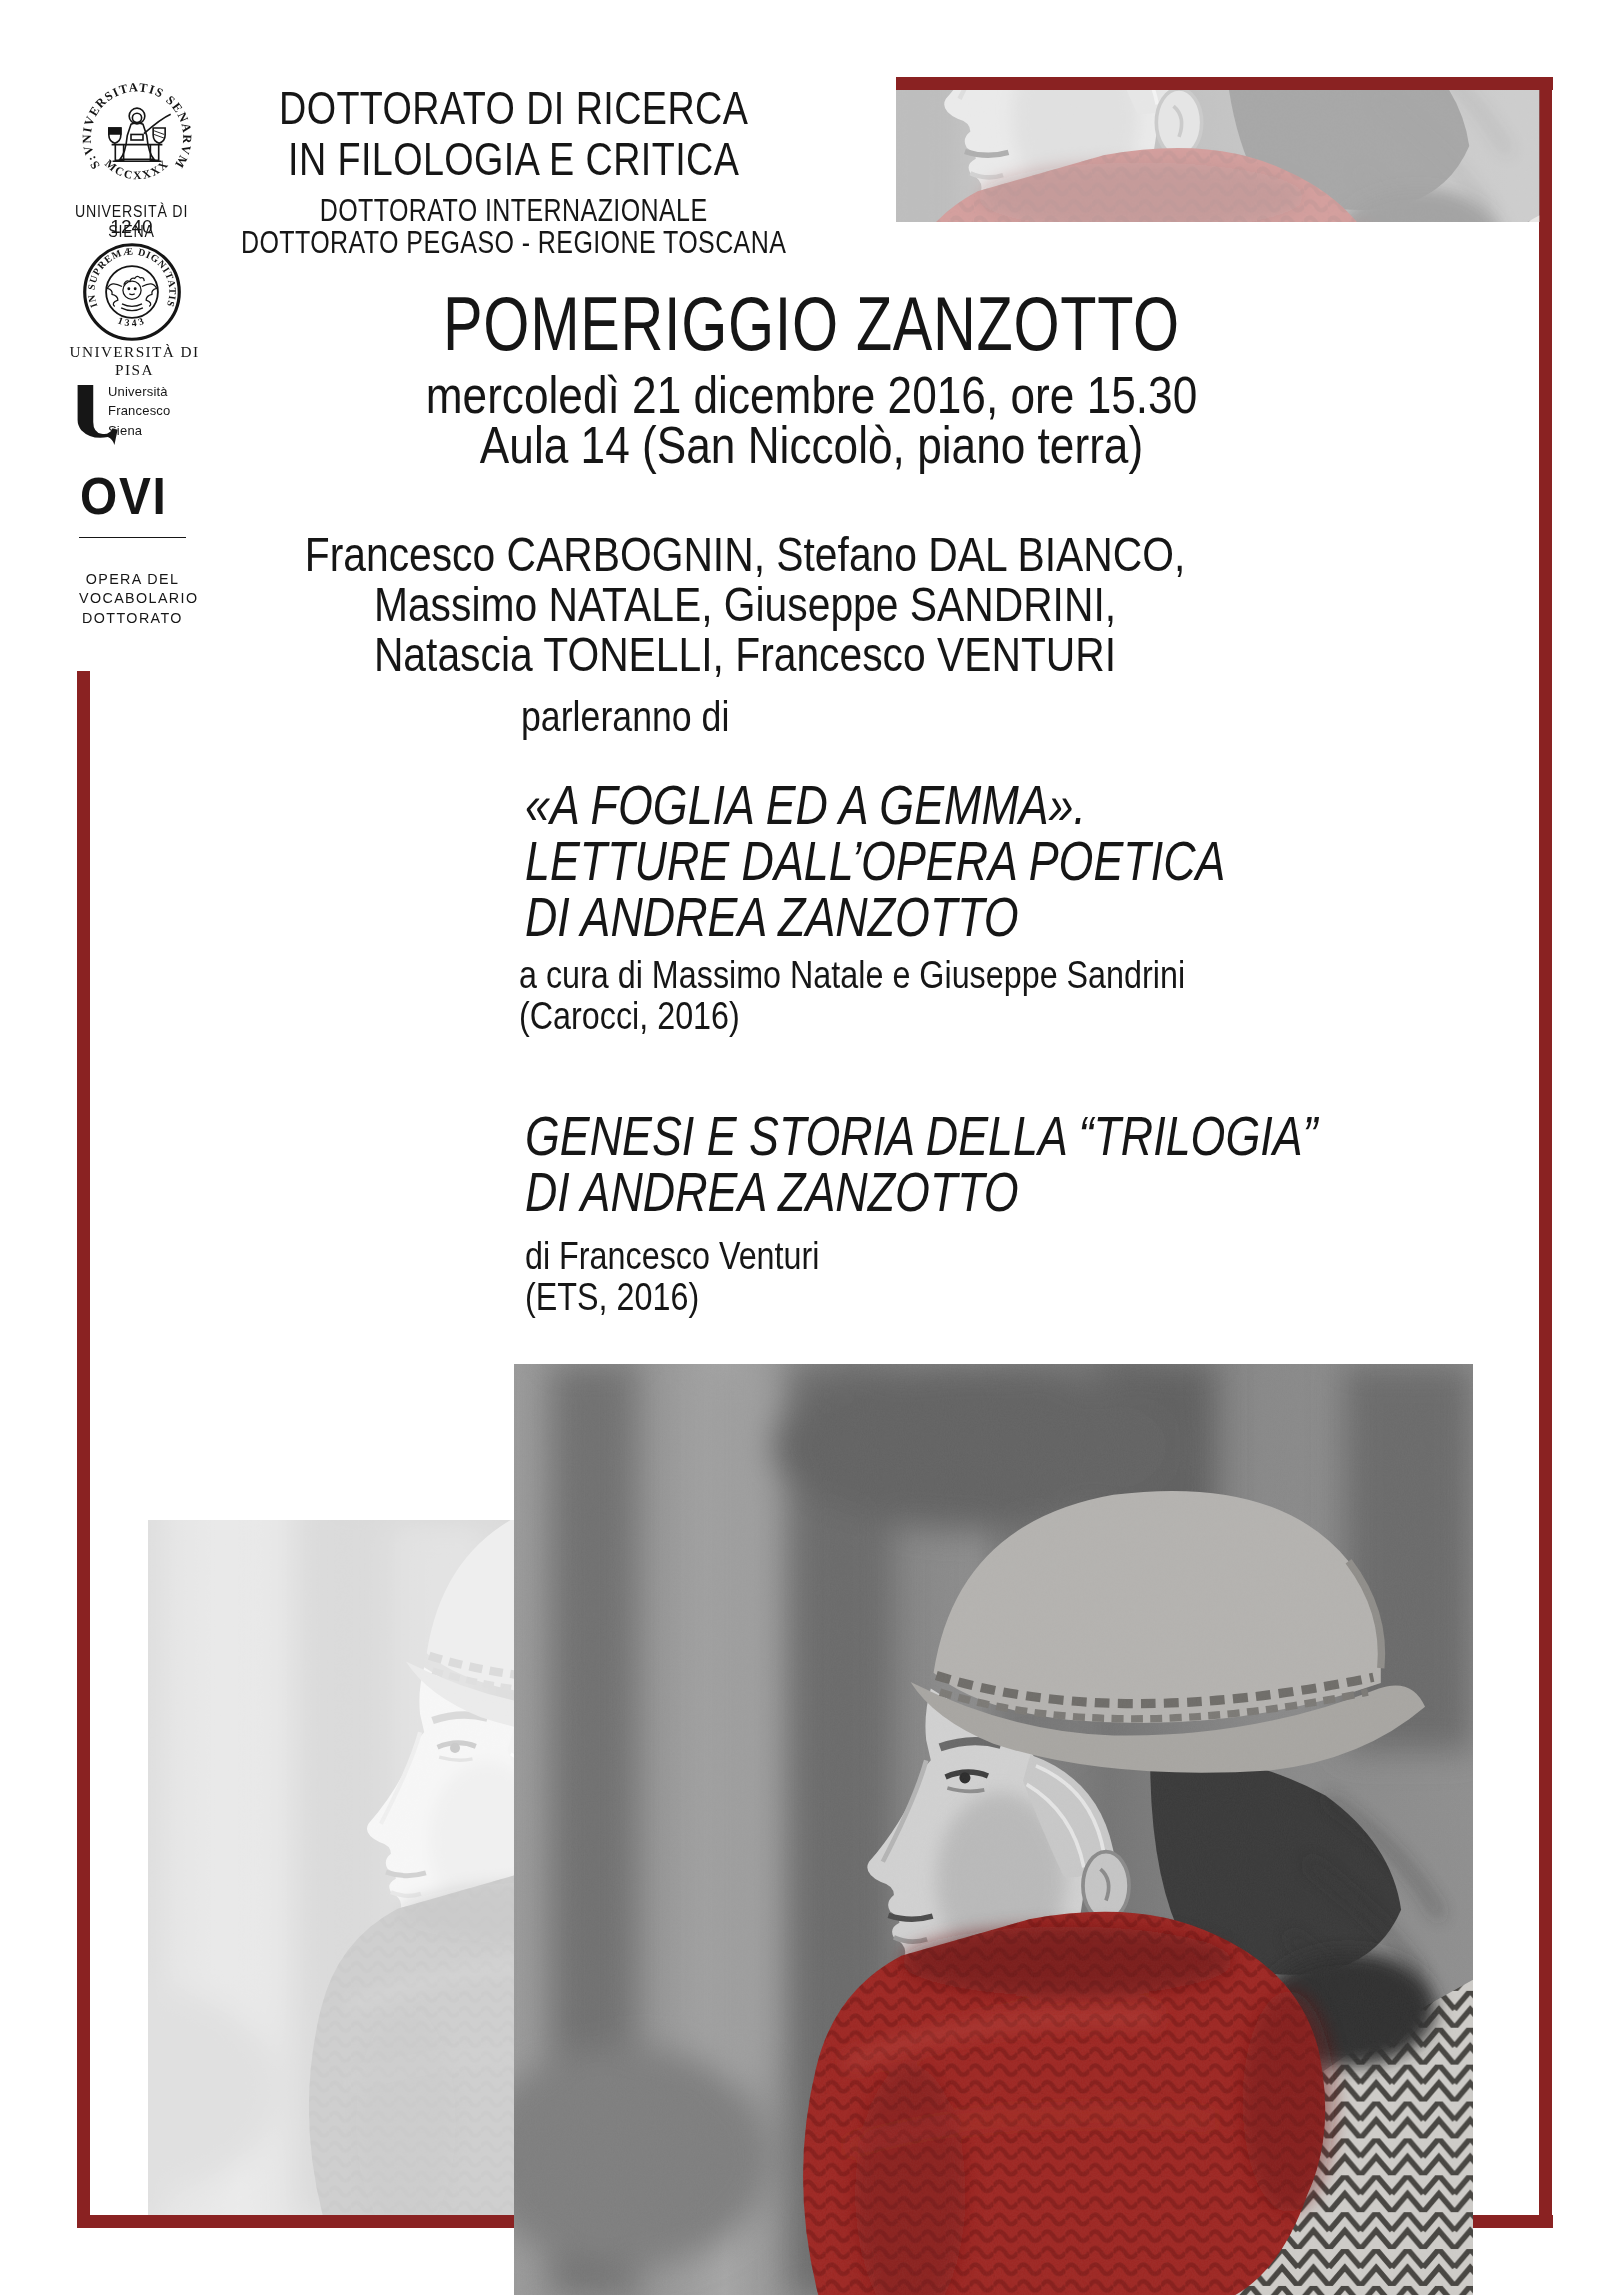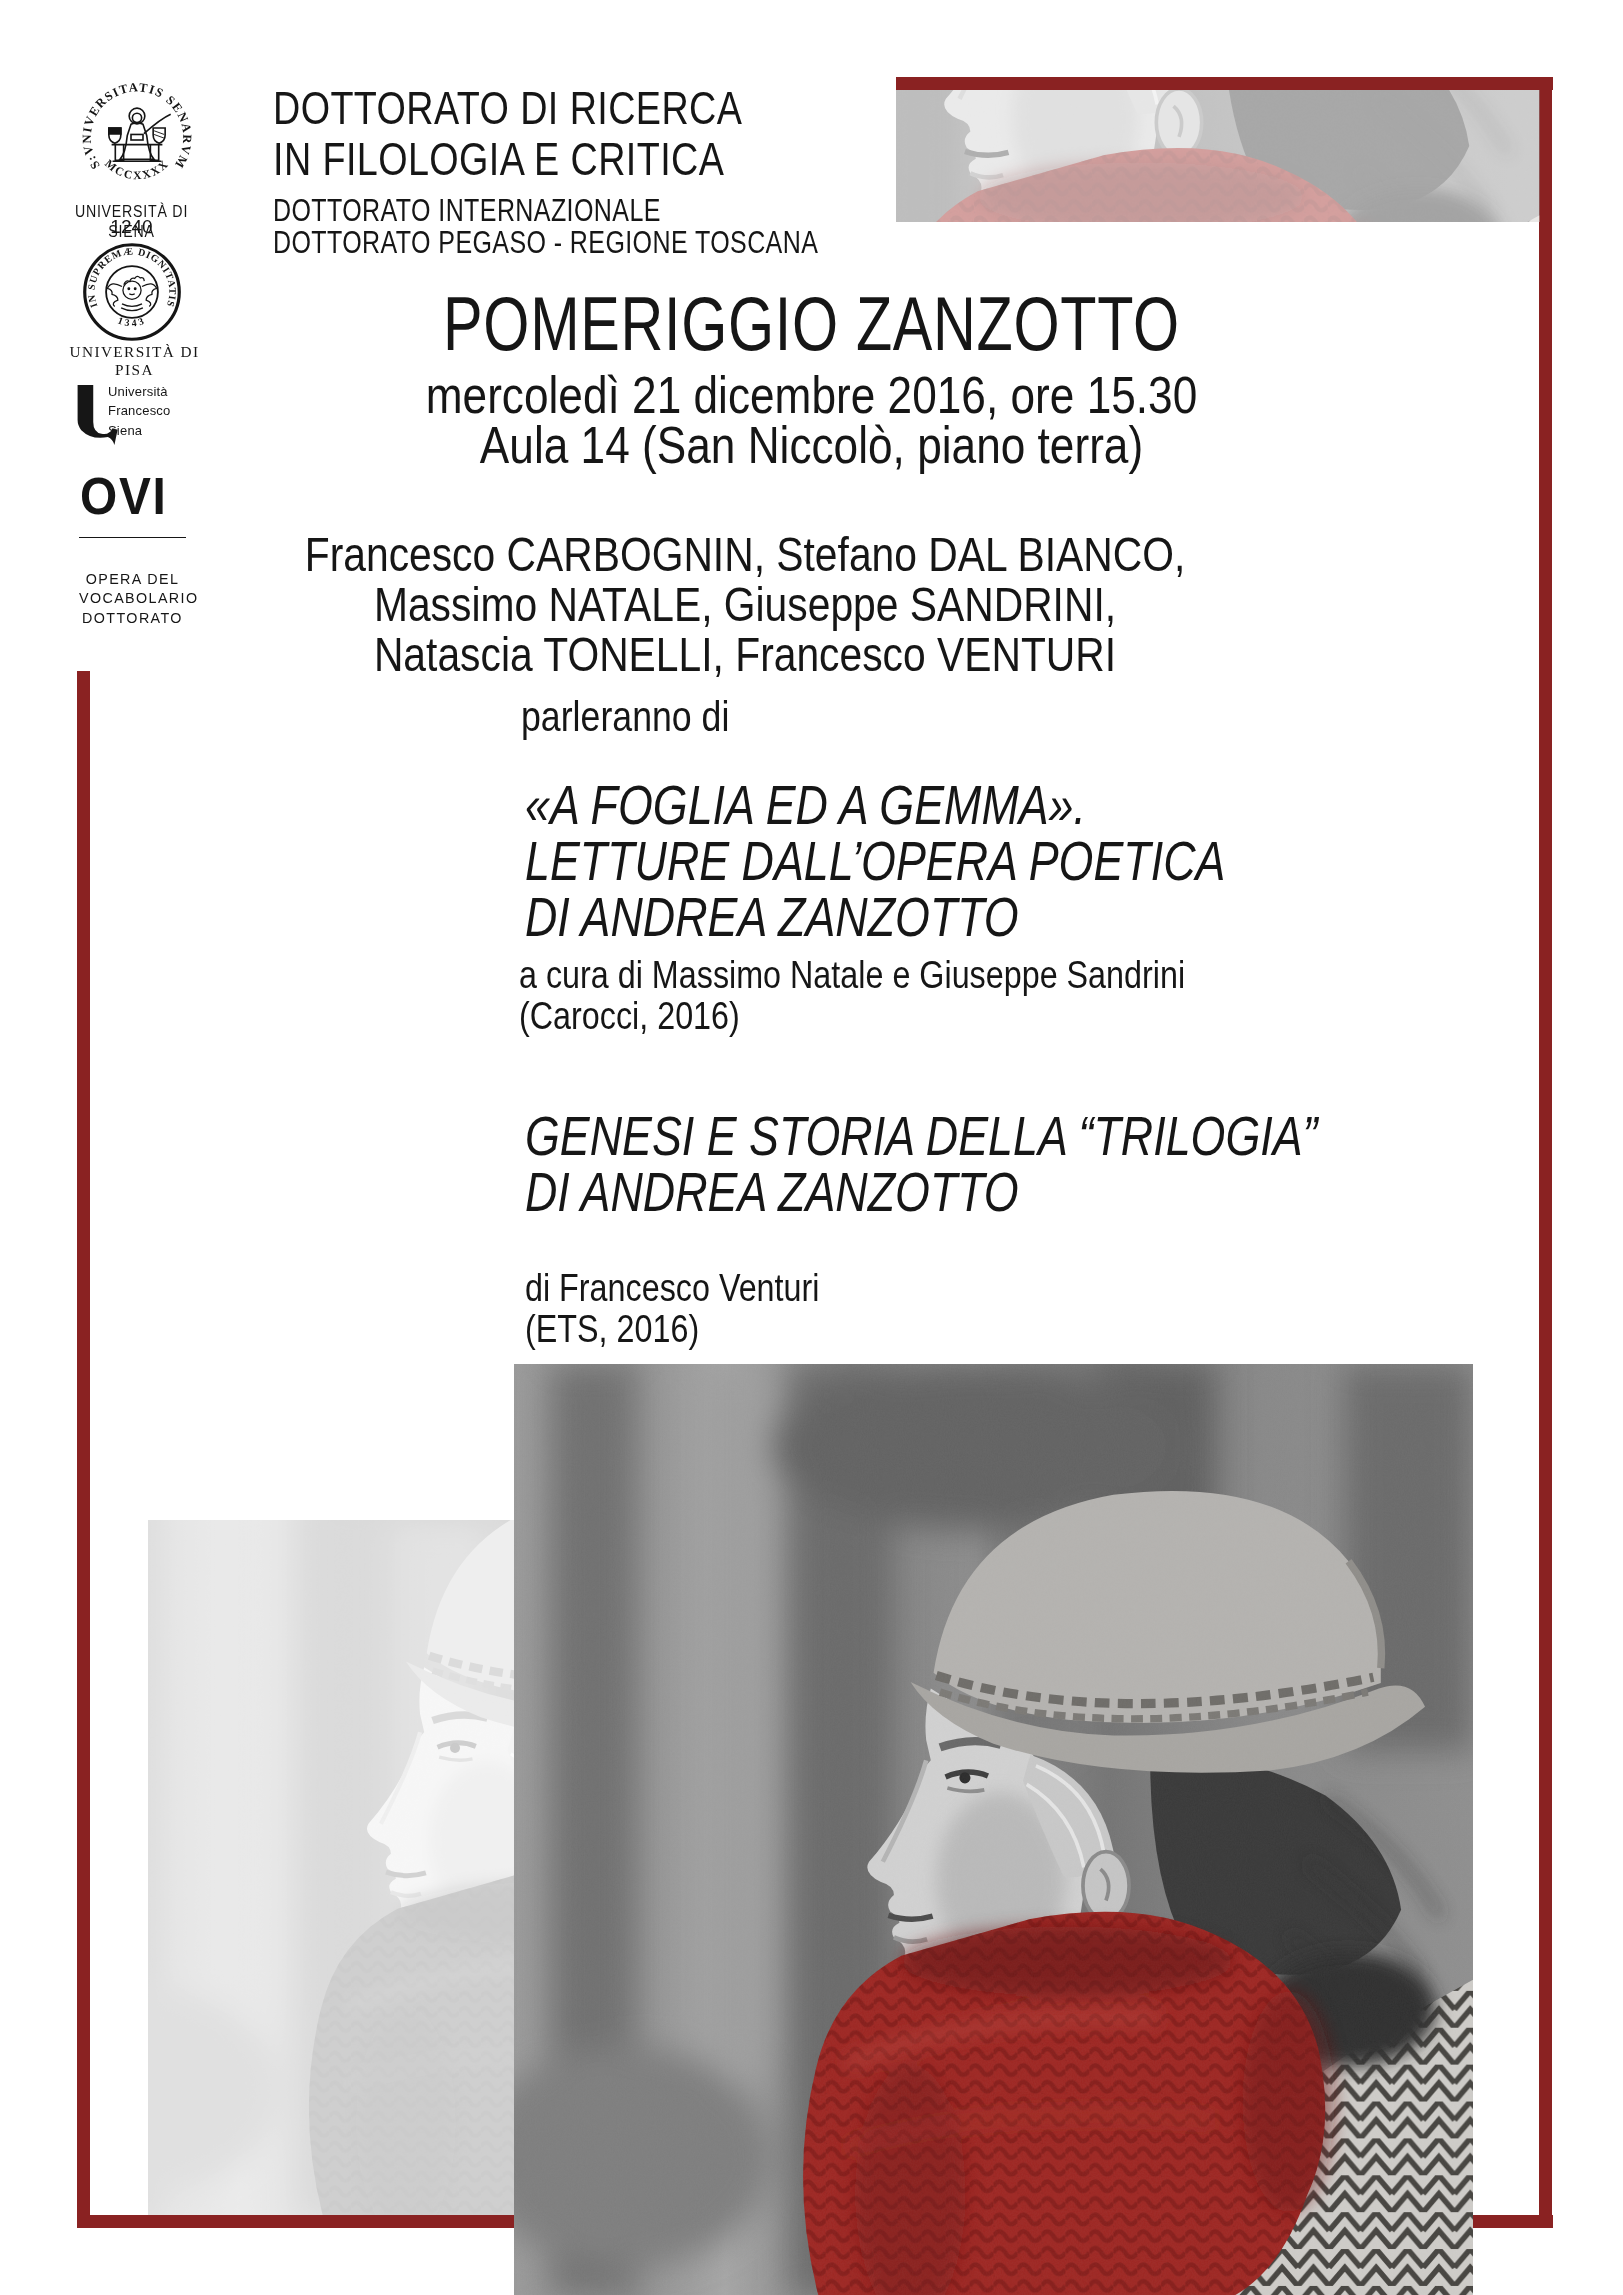--- a/index.html
+++ b/index.html
@@ -16,40 +16,40 @@
   #photo-faded{left:148px;top:1520px;width:366px;height:695px;opacity:.26;
                filter:grayscale(1) brightness(1.06);z-index:2;}
   #photo-main{left:514px;top:1364px;width:959px;height:931px;z-index:3;}
   
   .cndL{transform:scaleX(.82);transform-origin:left top;}
   .cndL80{transform:scaleX(.80);transform-origin:left top;}
   .cndL85{transform:scaleX(.85);transform-origin:left top;}
   .cndC{transform:scaleX(.85);transform-origin:center top;}
   .cndC78{transform:scaleX(.78);transform-origin:center top;}
   
-  #header{left:273px;top:83px;z-index:4;}
+  #header{left:241px;top:83px;z-index:4;text-align:center;}
   .hdr-big{font-size:46px;line-height:51px;letter-spacing:0.5px;}
   .hdr-small{font-size:30.5px;line-height:30px;letter-spacing:0.5px;margin-top:1.9px;}
   
   #event{left:231px;top:283px;width:1161px;text-align:center;z-index:4;}
   #event-title{font-size:76px;line-height:81px;letter-spacing:0.9px;}
   #event-date,#event-loc{font-size:52px;line-height:50px;}
   #event-date{margin-top:5.6px;}
   
   #speakers{left:185px;top:530px;width:1120px;text-align:center;z-index:4;}
   .spk{font-size:48px;line-height:50px;}
   #intro{left:521px;top:693px;font-size:42px;z-index:4;}
   
   .book{z-index:4;}
   .bk-title{font-style:italic;font-size:56px;line-height:56px;letter-spacing:0;}
   .bk-meta{font-size:38px;line-height:41px;}
   #book1{left:525px;top:777px;}
   #book1-meta{left:519px;top:955px;}
   #book2{left:525px;top:1108px;}
-  #book2-meta{left:525px;top:1236px;margin-top:32px;}
+  #book2-meta{left:525px;top:1236px;}
   
   .logo-caption{font-size:16.7px;letter-spacing:0.9px;text-align:center;}
   #siena-cap{left:46px;top:202px;width:171px;}
   #siena-year{left:46px;top:216px;width:171px;font-size:19px;text-align:center;}
   #pisa-cap{left:51px;top:343px;width:167px;font-family:"Liberation Serif",serif;
             font-weight:normal;font-size:15.3px;letter-spacing:1.4px;text-align:center;}
   #stranieri-lines{left:108px;top:382px;font-size:13px;line-height:19.4px;letter-spacing:0.2px;}
   #ovi-acronym{left:80px;top:466px;font-size:52px;font-weight:bold;letter-spacing:1.9px;
                transform:scaleX(.92);transform-origin:left top;}
   #ovi-rule{left:79px;top:537px;width:107px;height:1.4px;background:#161616;}

